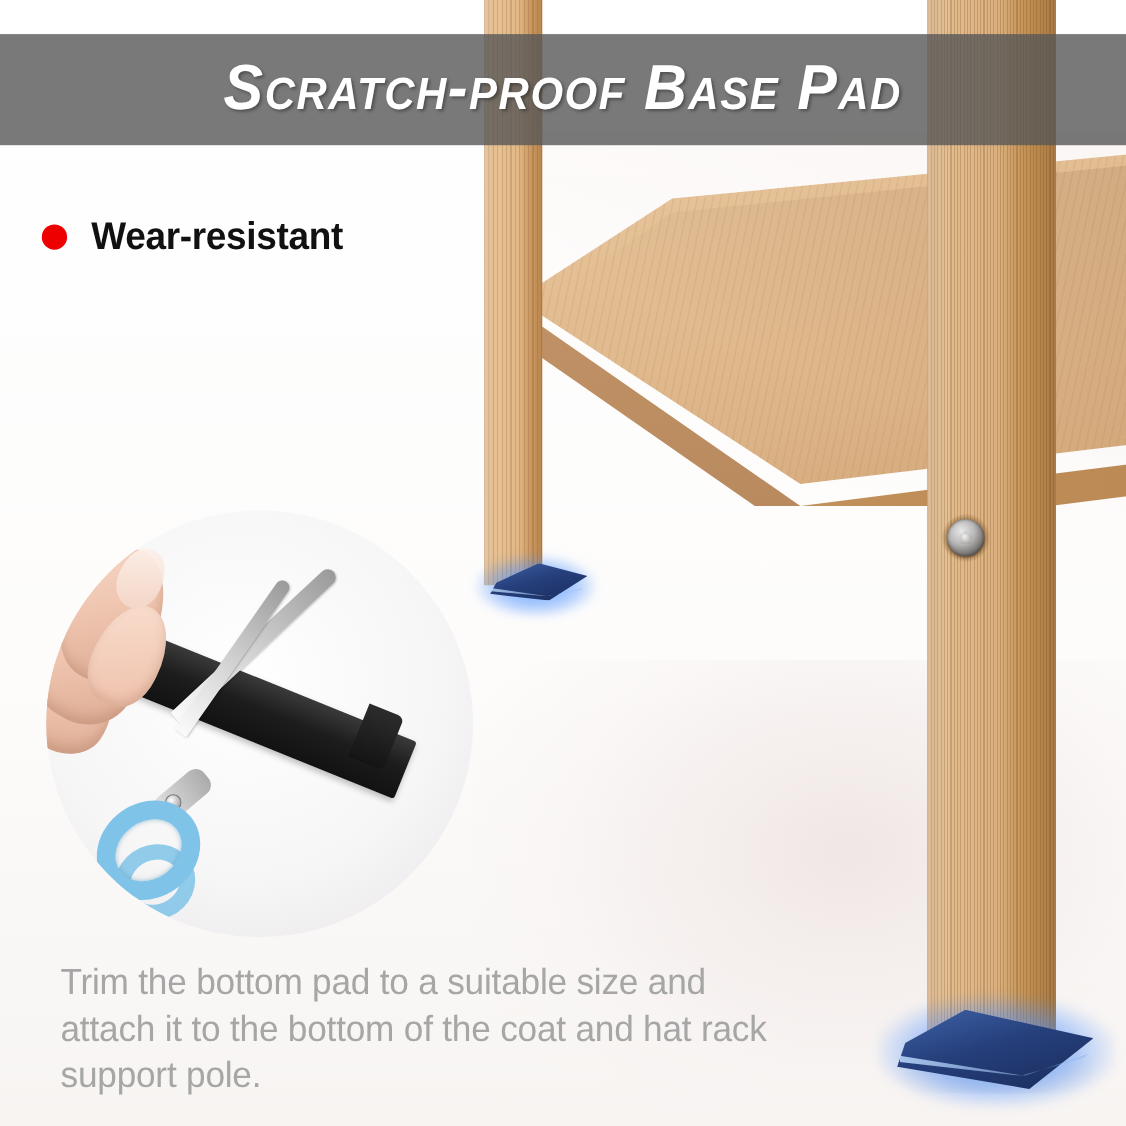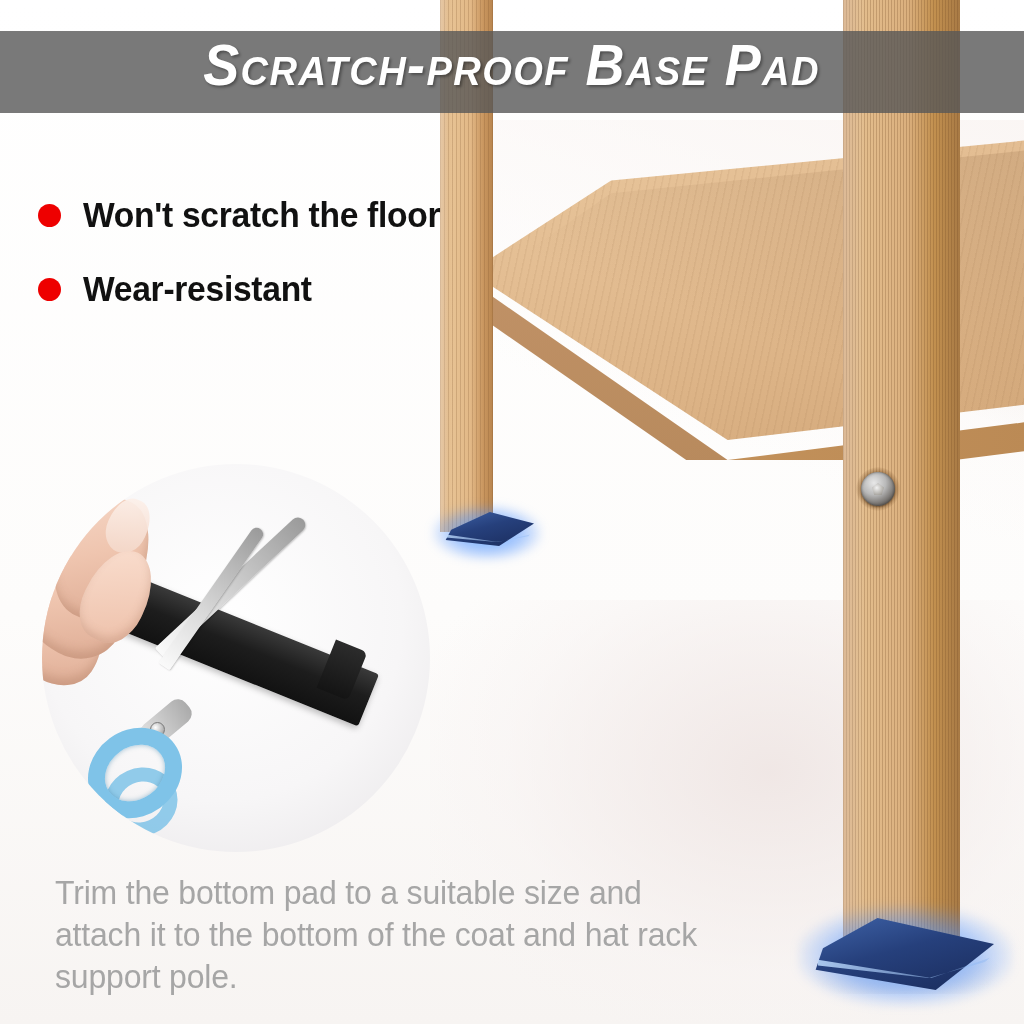--- a/index.html
+++ b/index.html
@@ -197,24 +197,24 @@
     width: 196px; height: 56px;
     background: radial-gradient(ellipse at 50% 60%, rgba(120,110,115,.22), rgba(255,255,255,0) 70%);
   }
 
   
   .banner {
     position: absolute;
     left: 0;
     top: 31px;
     width: 1024px;
-    height: 82px;
+    height: 101px;
     background: rgba(88,88,88,.80);
     display: flex;
-    align-items: flex-start;
+    align-items: center;
     justify-content: center;
   }
   .banner-title {
     color: #ffffff;
     font-family: "Liberation Sans", sans-serif;
     font-weight: 700;
     font-style: italic;
     font-size: 58px;
     font-variant: small-caps;
     letter-spacing: 1.5px;
@@ -435,24 +435,20 @@
     </div>
   </div>
 
   <div class="banner" style="background: rgba(88, 88, 88, 0.8);">
     <div class="banner-title" style="color: rgb(255, 255, 255);">Scratch-proof Base Pad</div>
   </div>
 
   <div class="bullets">
     <div class="bullet-row">
       <span class="bullet-dot" style="background: rgb(238, 0, 0);"></span>
-      <span class="bullet-text">Won't scratch the floor</span>
-    </div>
-    <div class="bullet-row">
-      <span class="bullet-dot" style="background: rgb(238, 0, 0);"></span>
       <span class="bullet-text">Wear-resistant</span>
     </div>
   </div>
 
   <div class="inset">
     <div class="inset-inner">
 
       <div class="foam"></div>
       <div class="foam-end"></div>
 

